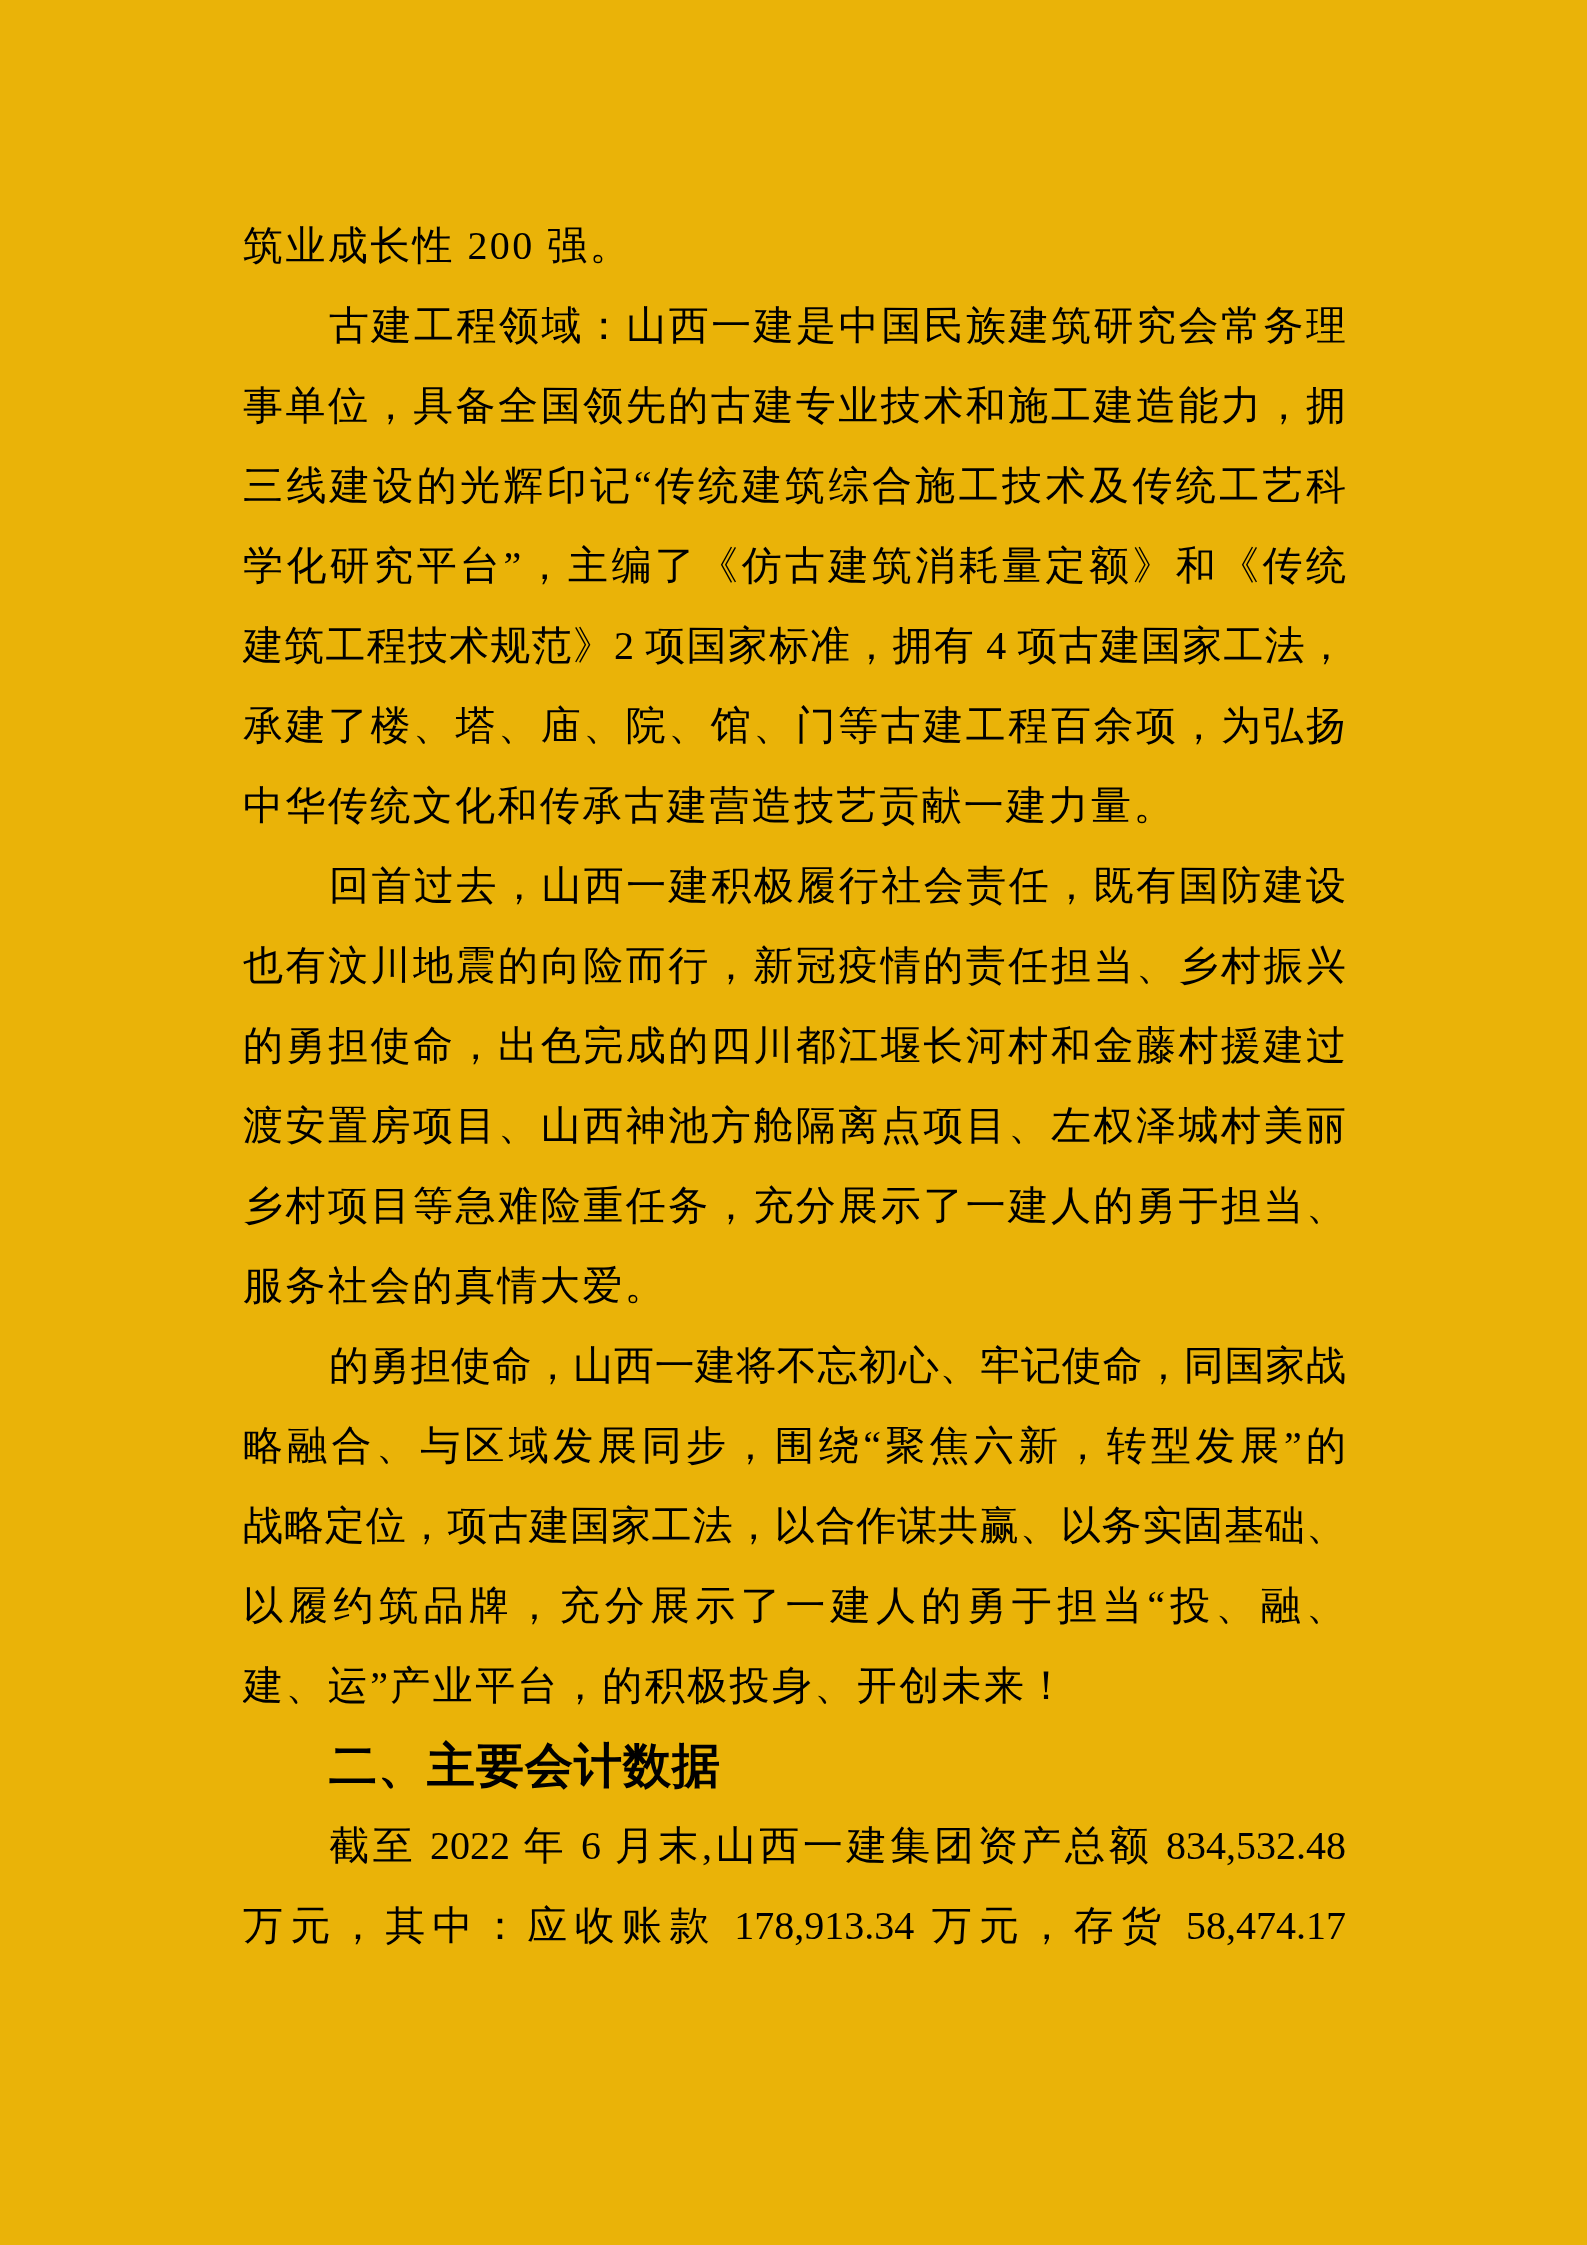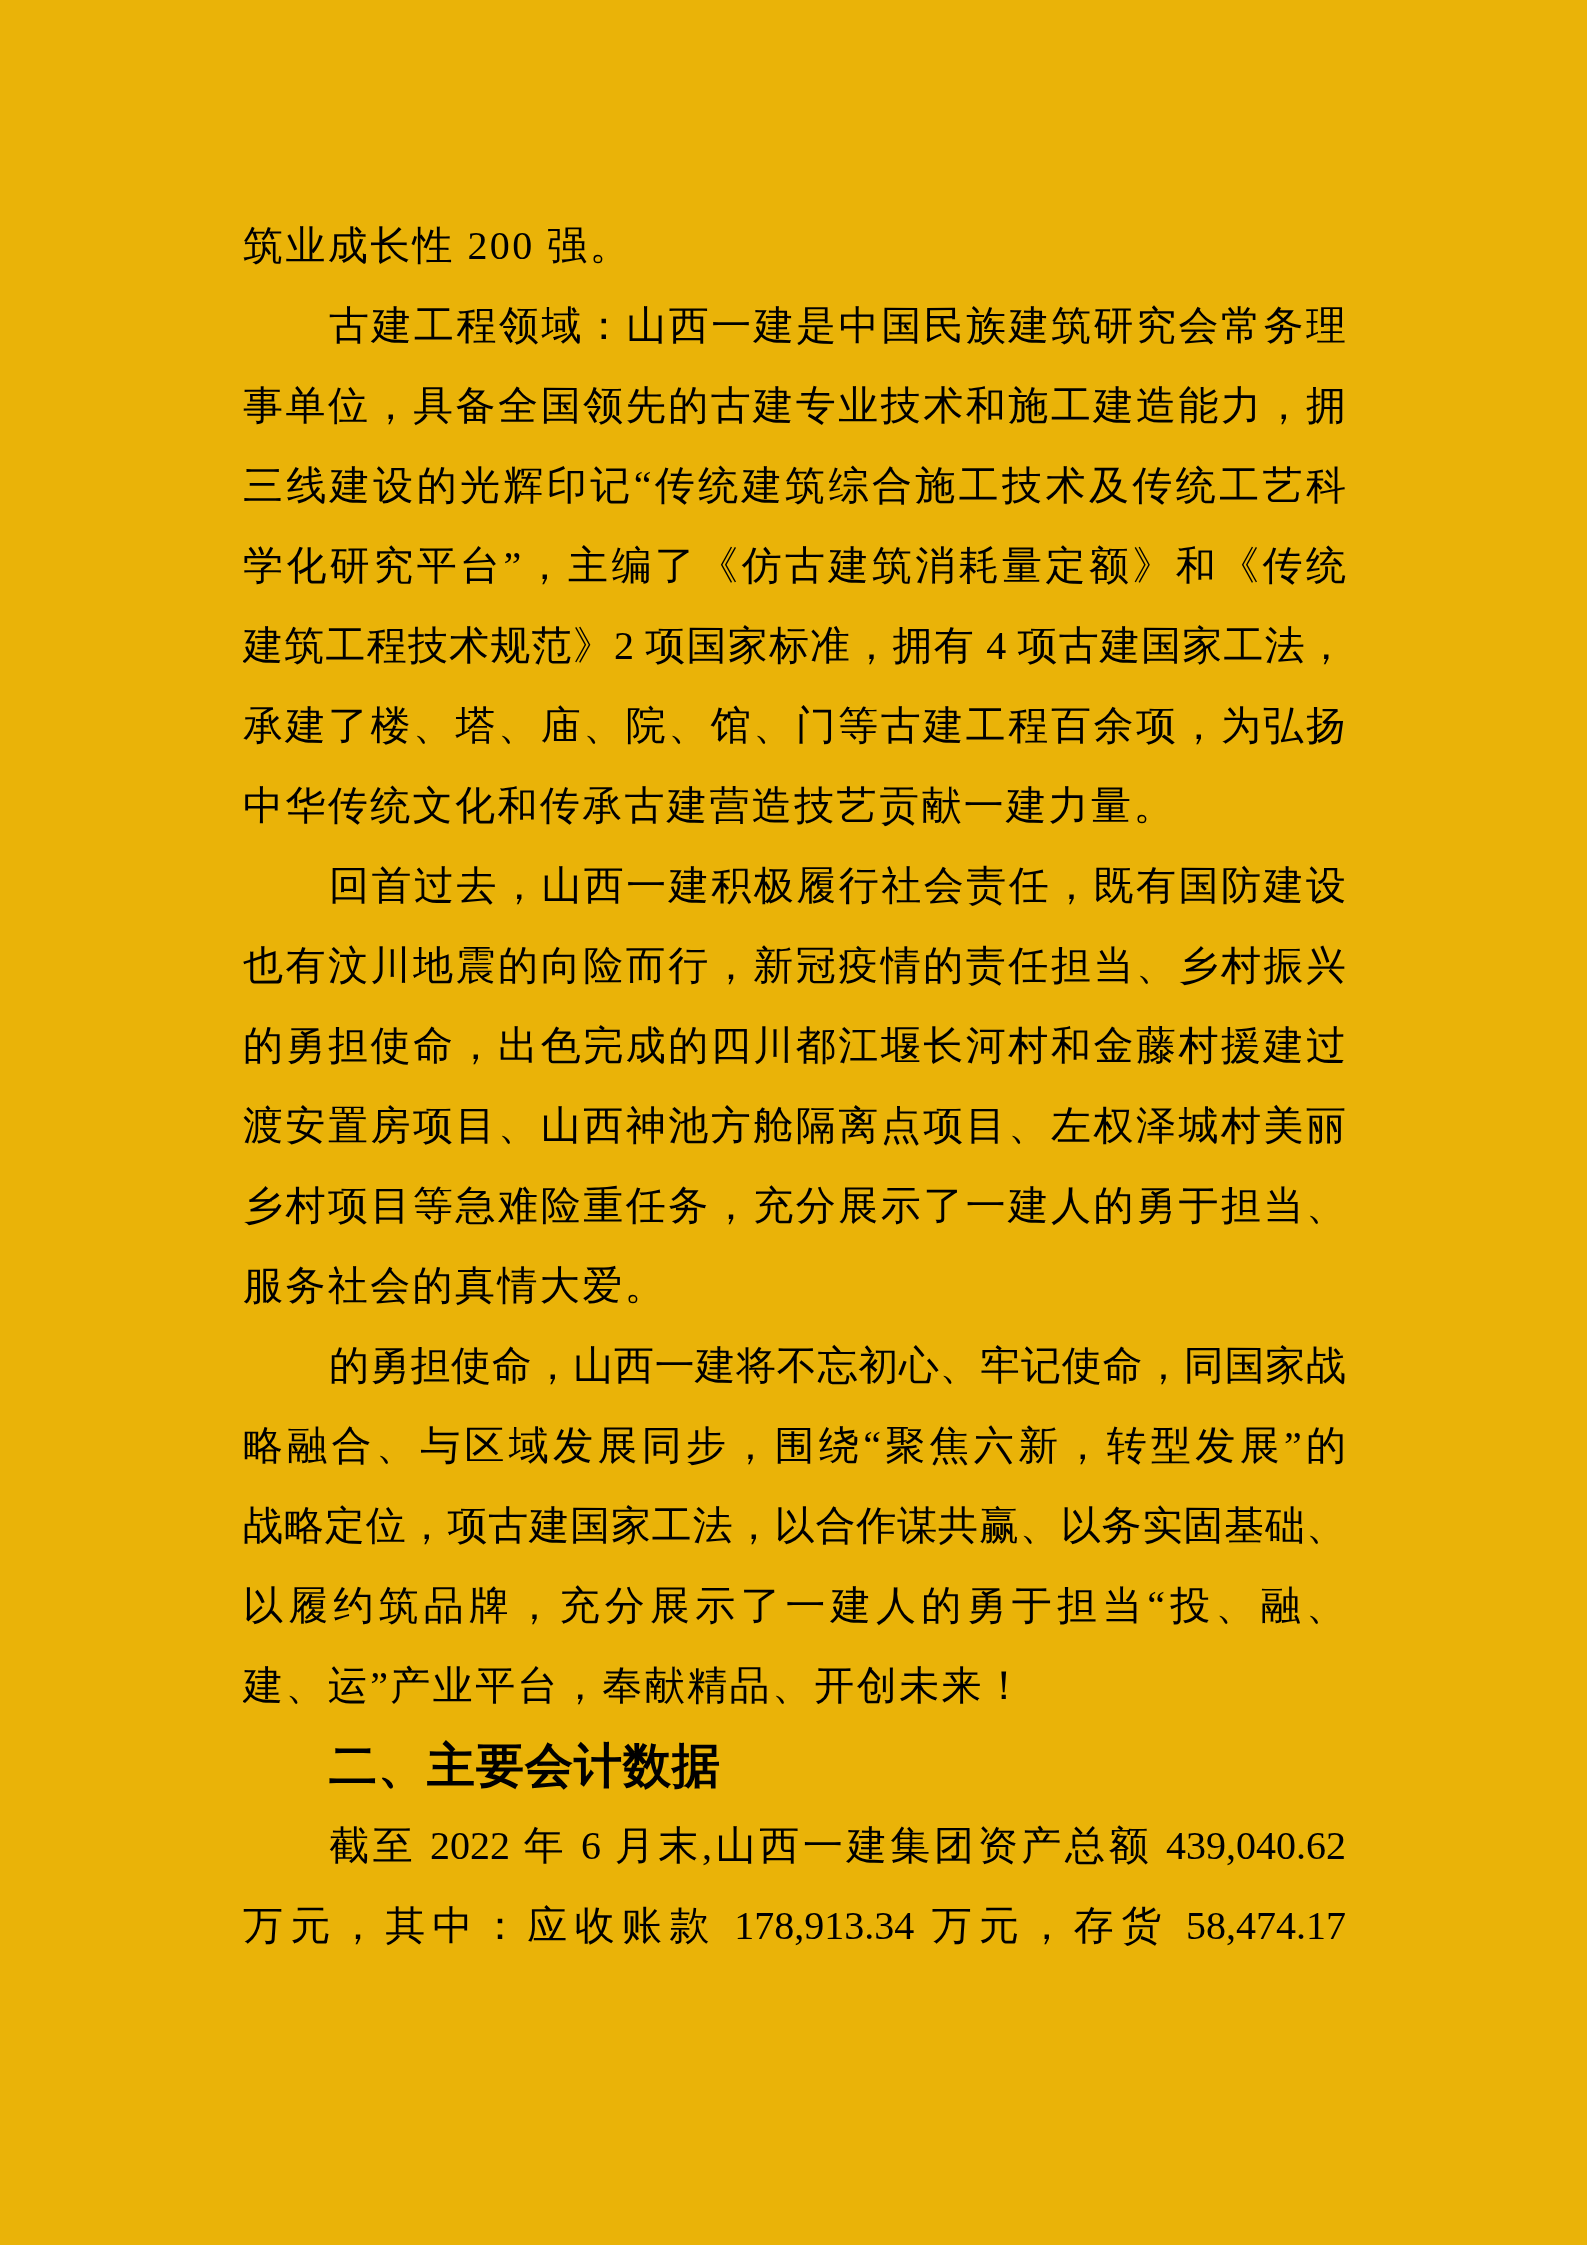--- a/index.html
+++ b/index.html
@@ -71,21 +71,21 @@
     <div class="ln j">也有汶川地震的向险而行，新冠疫情的责任担当、乡村振兴</div>
     <div class="ln j">的勇担使命，出色完成的四川都江堰长河村和金藤村援建过</div>
     <div class="ln j">渡安置房项目、山西神池方舱隔离点项目、左权泽城村美丽</div>
     <div class="ln j">乡村项目等急难险重任务，充分展示了一建人的勇于担当、</div>
     <div class="ln plain">服务社会的真情大爱。</div>
 
     <div class="ln ind j">的勇担使命，山西一建将不忘初心、牢记使命，同国家战</div>
     <div class="ln j">略融合、与区域发展同步，围绕“聚焦六新，转型发展”的</div>
     <div class="ln j">战略定位，项古建国家工法，以合作谋共赢、以务实固基础、</div>
     <div class="ln j">以履约筑品牌，充分展示了一建人的勇于担当“投、融、</div>
-    <div class="ln plain">建、运”产业平台，奉献精品、开创未来！</div>
+    <div class="ln plain">建、运”产业平台，的积极投身、开创未来！</div>
 
     <div class="ln hd ind">二、主要会计数据</div>
 
-    <div class="ln ind j">截至 2022 年 6 月末,山西一建集团资产总额 439,040.62</div>
+    <div class="ln ind j">截至 2022 年 6 月末,山西一建集团资产总额 834,532.48</div>
     <div class="ln j">万元，其中：应收账款 178,913.34 万元，存货 58,474.17</div>
 
   </div>
 </div>
 
 </body></html>

